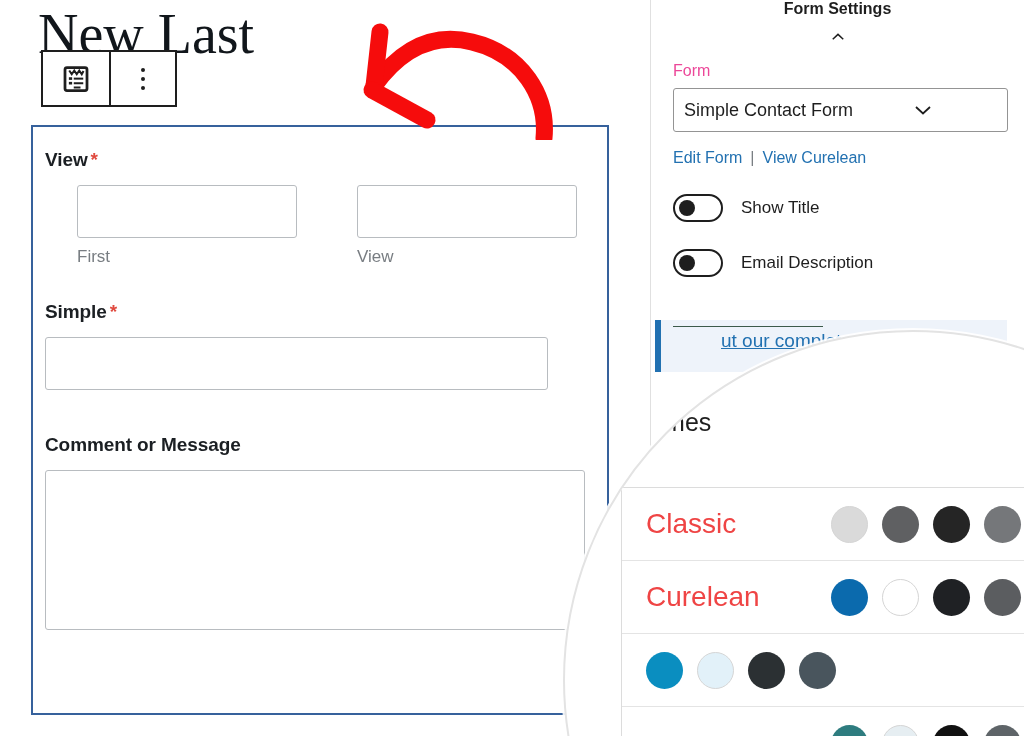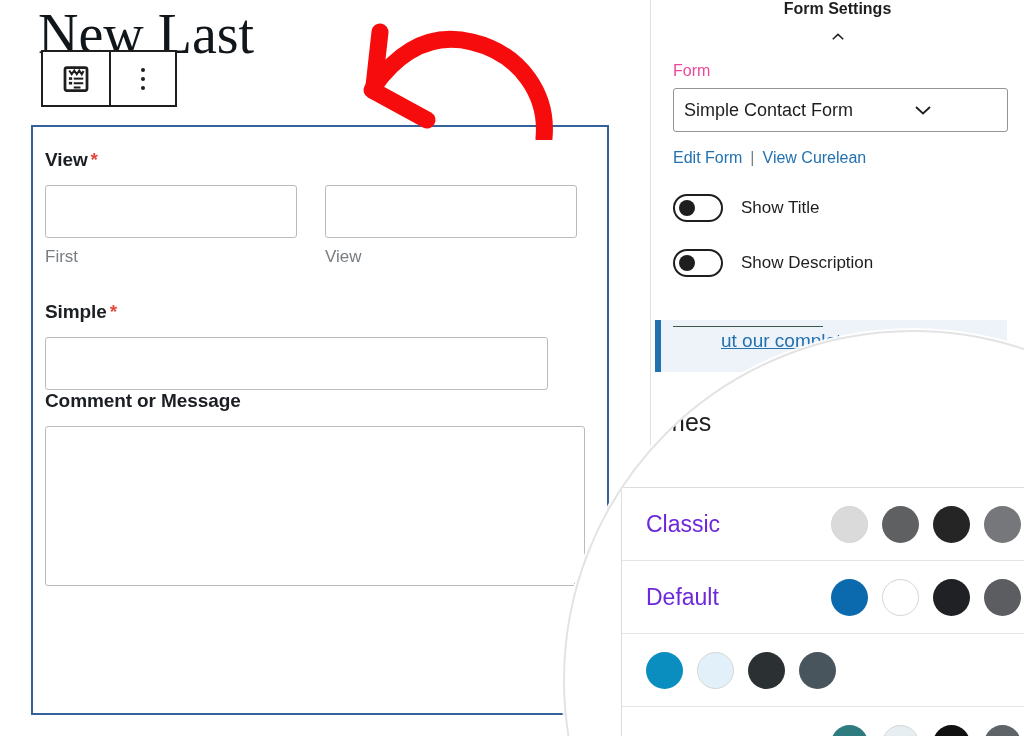--- a/index.html
+++ b/index.html
@@ -43,21 +43,21 @@
   .fb-inner { padding:22px 30px 0 12px; }
 
   .field { margin-bottom: 0; }
   .field-label {
     font-size:19px; font-weight:bold; color:#1b1f23;
     margin: 0 0 14px 0; letter-spacing:-0.1px;
   }
   .req { color:#e04a3f; font-weight:bold; margin-left:3px; }
 
   .row2 { display:flex; gap:28px; }
-  .col { flex:1; }
+  .col { flex:1;margin-left:32px; }
   .txt-input {
     width:100%; height:53px;
     border:1px solid #b8bcc0; border-radius:3px; background:#fff;
     outline:none; font-size:16px; padding:0 10px;
     font-family:"Liberation Sans", sans-serif;
   }
   .sublabel { font-size:17px; color:#787d82; margin-top:9px; }
 
   #email-input { width:503px; }
 
@@ -147,21 +147,21 @@
 
   #themes-table {
     position:absolute; left:56px; top:155px; width:620px;
     border:1px solid #dcdcdc; border-top:1px solid #dcdcdc; background:#fff;
   }
   .theme-row {
     display:flex; align-items:center; height:73px;
     border-bottom:1px solid #e4e4e4; padding:0 0 0 24px; cursor:pointer;
   }
   .theme-row:last-child { border-bottom:none; }
-  .theme-name { font-size:23px; color:#6d28d9; width:185px; flex:none; }
+  .theme-name { font-size:28px; color:#ef4444; width:185px; flex:none; }
   .swatches { display:flex; gap:14px; }
   .sw { width:37px; height:37px; border-radius:50%; flex:none; }
   .sw.outlined { border:1px solid #d5d5d5; }
 </style>
 </head>
 <body>
 
 <div id="root">
 
   <div id="canvas">
@@ -208,21 +208,21 @@
           </div>
         </div>
 
         <div class="field" style="margin-top:34px;">
           <div class="field-label">
             <span>Simple</span><span class="req">*</span>
           </div>
           <input id="email-input" class="txt-input" type="text" value="" style="">
         </div>
 
-        <div class="field" style="">
+        <div class="field" style="margin-top:44px;">
           <div class="field-label">
             <span>Comment or Message</span><span class="req"></span>
           </div>
           <div class="ta-wrap">
             <textarea class="txt-area" style=""></textarea>
             <span class="resize-handle">
               <svg width="12" height="12" viewBox="0 0 12 12">
                 <path d="M11 4 L4 11 M11 8 L8 11" stroke="#8a8f94" stroke-width="1"></path>
               </svg>
             </span>
@@ -271,21 +271,21 @@
         <span class="toggle">
             <span class="knob"></span>
           </span>
         <span class="toggle-label">Show Title</span>
       </div>
 
       <div class="toggle-row">
         <span class="toggle">
             <span class="knob"></span>
           </span>
-        <span class="toggle-label">Show Description</span>
+        <span class="toggle-label">Email Description</span>
       </div>
 
     </div>
   </div>
 
   <div id="notice">
     <span class="nrule"></span>
     <span class="ntext">ut our complete</span>
   </div>
 
@@ -301,21 +301,21 @@
           <span class="swatches">
             <span class="sw outlined" style="background:#dadada"></span>
             <span class="sw" style="background:#5f6062"></span>
             <span class="sw" style="background:#252525"></span>
             <span class="sw" style="background:#75777a"></span>
 
           </span>
         </div>
 
         <div class="theme-row">
-          <span class="theme-name">Default</span>
+          <span class="theme-name">Curelean</span>
           <span class="swatches">
             <span class="sw" style="background:#0b6aad"></span>
             <span class="sw outlined" style="background:#ffffff"></span>
             <span class="sw" style="background:#1f2124"></span>
             <span class="sw" style="background:#5b5d60"></span>
 
           </span>
         </div>
 
         <div class="theme-row">

